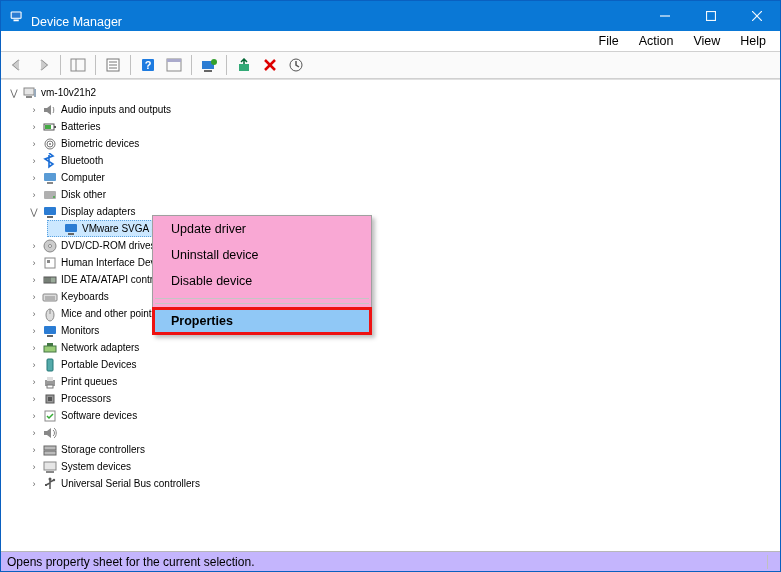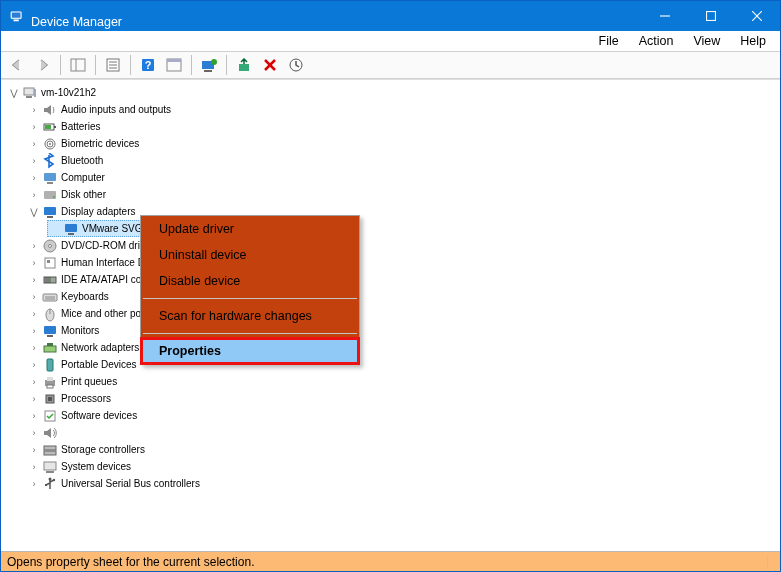--- a/index.html
+++ b/index.html
@@ -25,26 +25,26 @@
   ul.tree, ul.tree ul { list-style:none; padding:0; margin:0; }
   ul.tree ul { padding-left: 20px; }
   li.node { position:relative; }
   .row { display:flex; align-items:center; height:17px; padding:1px 0; white-space:nowrap; }
   .row.selected { background:#cce8ff; border:1px dotted #5aa2e0; padding:0; }
   .twisty { width:14px; height:14px; display:flex; align-items:center; justify-content:center; color:#666; cursor:pointer; font-size:9px;}
   .twisty.none { visibility:hidden; }
   .devicon { width:18px; height:16px; display:flex; align-items:center; justify-content:center; margin-right:2px; }
   .label { font-size:10px; color:#000; }
   
-  .ctxmenu { position:absolute; background:#c2410c; border:1px solid #a0a0a0; box-shadow:3px 3px 4px rgba(0,0,0,0.25); width:220px; z-index:10; }
+  .ctxmenu { position:absolute; background:#f9a8d4; border:1px solid #a0a0a0; box-shadow:3px 3px 4px rgba(0,0,0,0.25); width:220px; z-index:10;margin-left:12px; }
   .ctxitem { padding:6px 18px; font-size:12.5px; }
   .ctxitem.sep { height:1px; background:#c5c5c5; padding:0; margin:4px 2px; }
   .ctxitem.highlight { background:#90c8f6; font-weight:700; outline:3px solid #e11; outline-offset:-2px;}
   
-  .statusbar { height:20px; border-top:1px solid #b8b8b8; display:flex; align-items:center; padding:0 6px; background:#fdba74; font-size:12px;}
+  .statusbar { height:20px; border-top:1px solid #b8b8b8; display:flex; align-items:center; padding:0 6px; background:#c4b5fd; font-size:12px;}
   .statusbar .cell { flex:0 0 auto; padding-right:12px; }
   .statusbar .divider { width:1px; height:14px; background:#c0c0c0; margin:0 6px;}
 </style>
 </head>
 <body>
 
 <div class="titlebar">
   <span class="title-icon">
     <svg width="14" height="14" viewBox="0 0 16 16">
         <rect x="1" y="3" width="12" height="8" rx="1" fill="#fff" stroke="#fff" stroke-width="0.5"></rect>
@@ -452,21 +452,20 @@
           </li>
         </ul>
       </li>
     </ul>
 
   <div class="ctxmenu" id="ctxmenu" style="left: 139px; top: 135px;">
       <div class="ctxitem">Update driver</div>
       <div class="ctxitem">Uninstall device</div>
       <div class="ctxitem">Disable device</div>
       <div class="ctxitem sep"></div>
-      <div class="ctxitem">Scan for hardware changes</div>
       <div class="ctxitem sep"></div>
       <div class="ctxitem highlight">Properties</div>
     </div>
 </div>
 
 <div class="statusbar">
   <span class="cell">Opens property sheet for the current selection.</span>
   <span style="flex:1"></span>
   <span class="divider"></span>
 </div>

